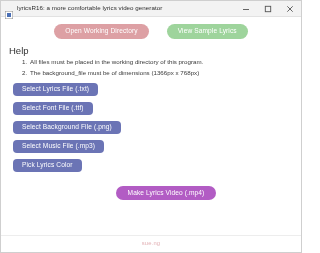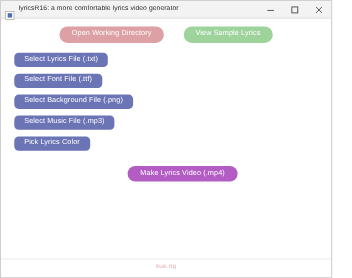--- a/index.html
+++ b/index.html
@@ -208,20 +208,27 @@
         <line x1="6.7" y1="1.3" x2="1.3" y2="6.7" stroke="#555" stroke-width="0.9"></line>
       </svg>
     </span>
   </div>
 
   <div id="top-actions">
     <button class="pill" id="open-working-directory-button">Open Working Directory</button>
     <button class="pill" id="view-sample-lyrics-button">View Sample Lyrics</button>
   </div>
 
+  <div id="help-section">
+    <div id="help-heading">Help</div>
+    <ol id="help-list">
+      <li>All files must be placed in the working directory of this program.</li>
+      <li>The background_file must be of dimensions (1366px x 768px)</li>
+    </ol>
+  </div>
 
   <div id="file-buttons">
     <button class="file-btn">Select Lyrics File (.txt)</button>
     <button class="file-btn">Select Font File (.ttf)</button>
     <button class="file-btn">Select Background File (.png)</button>
     <button class="file-btn">Select Music File (.mp3)</button>
     <button class="file-btn">Pick Lyrics Color</button>
   </div>
 
   <div id="make-video-row">

